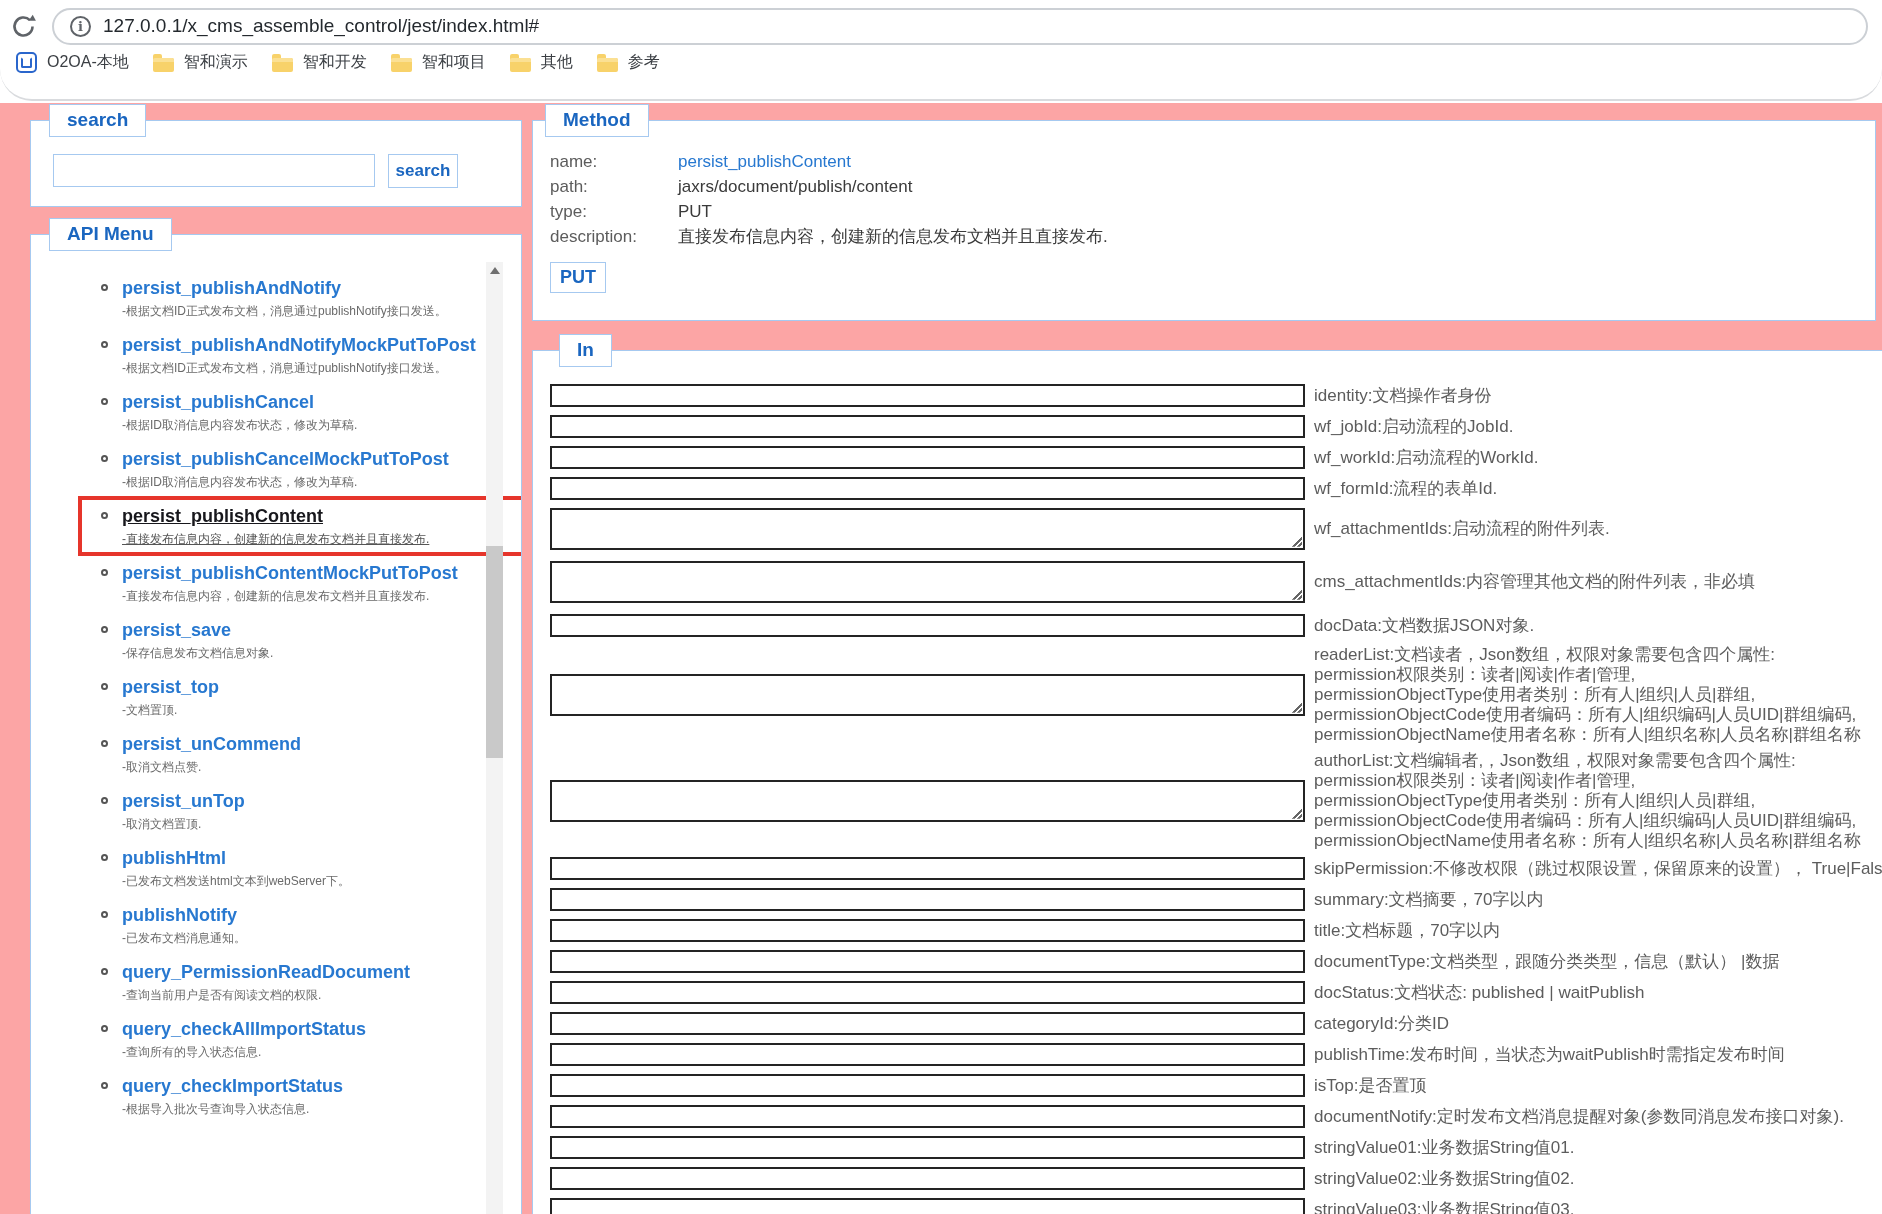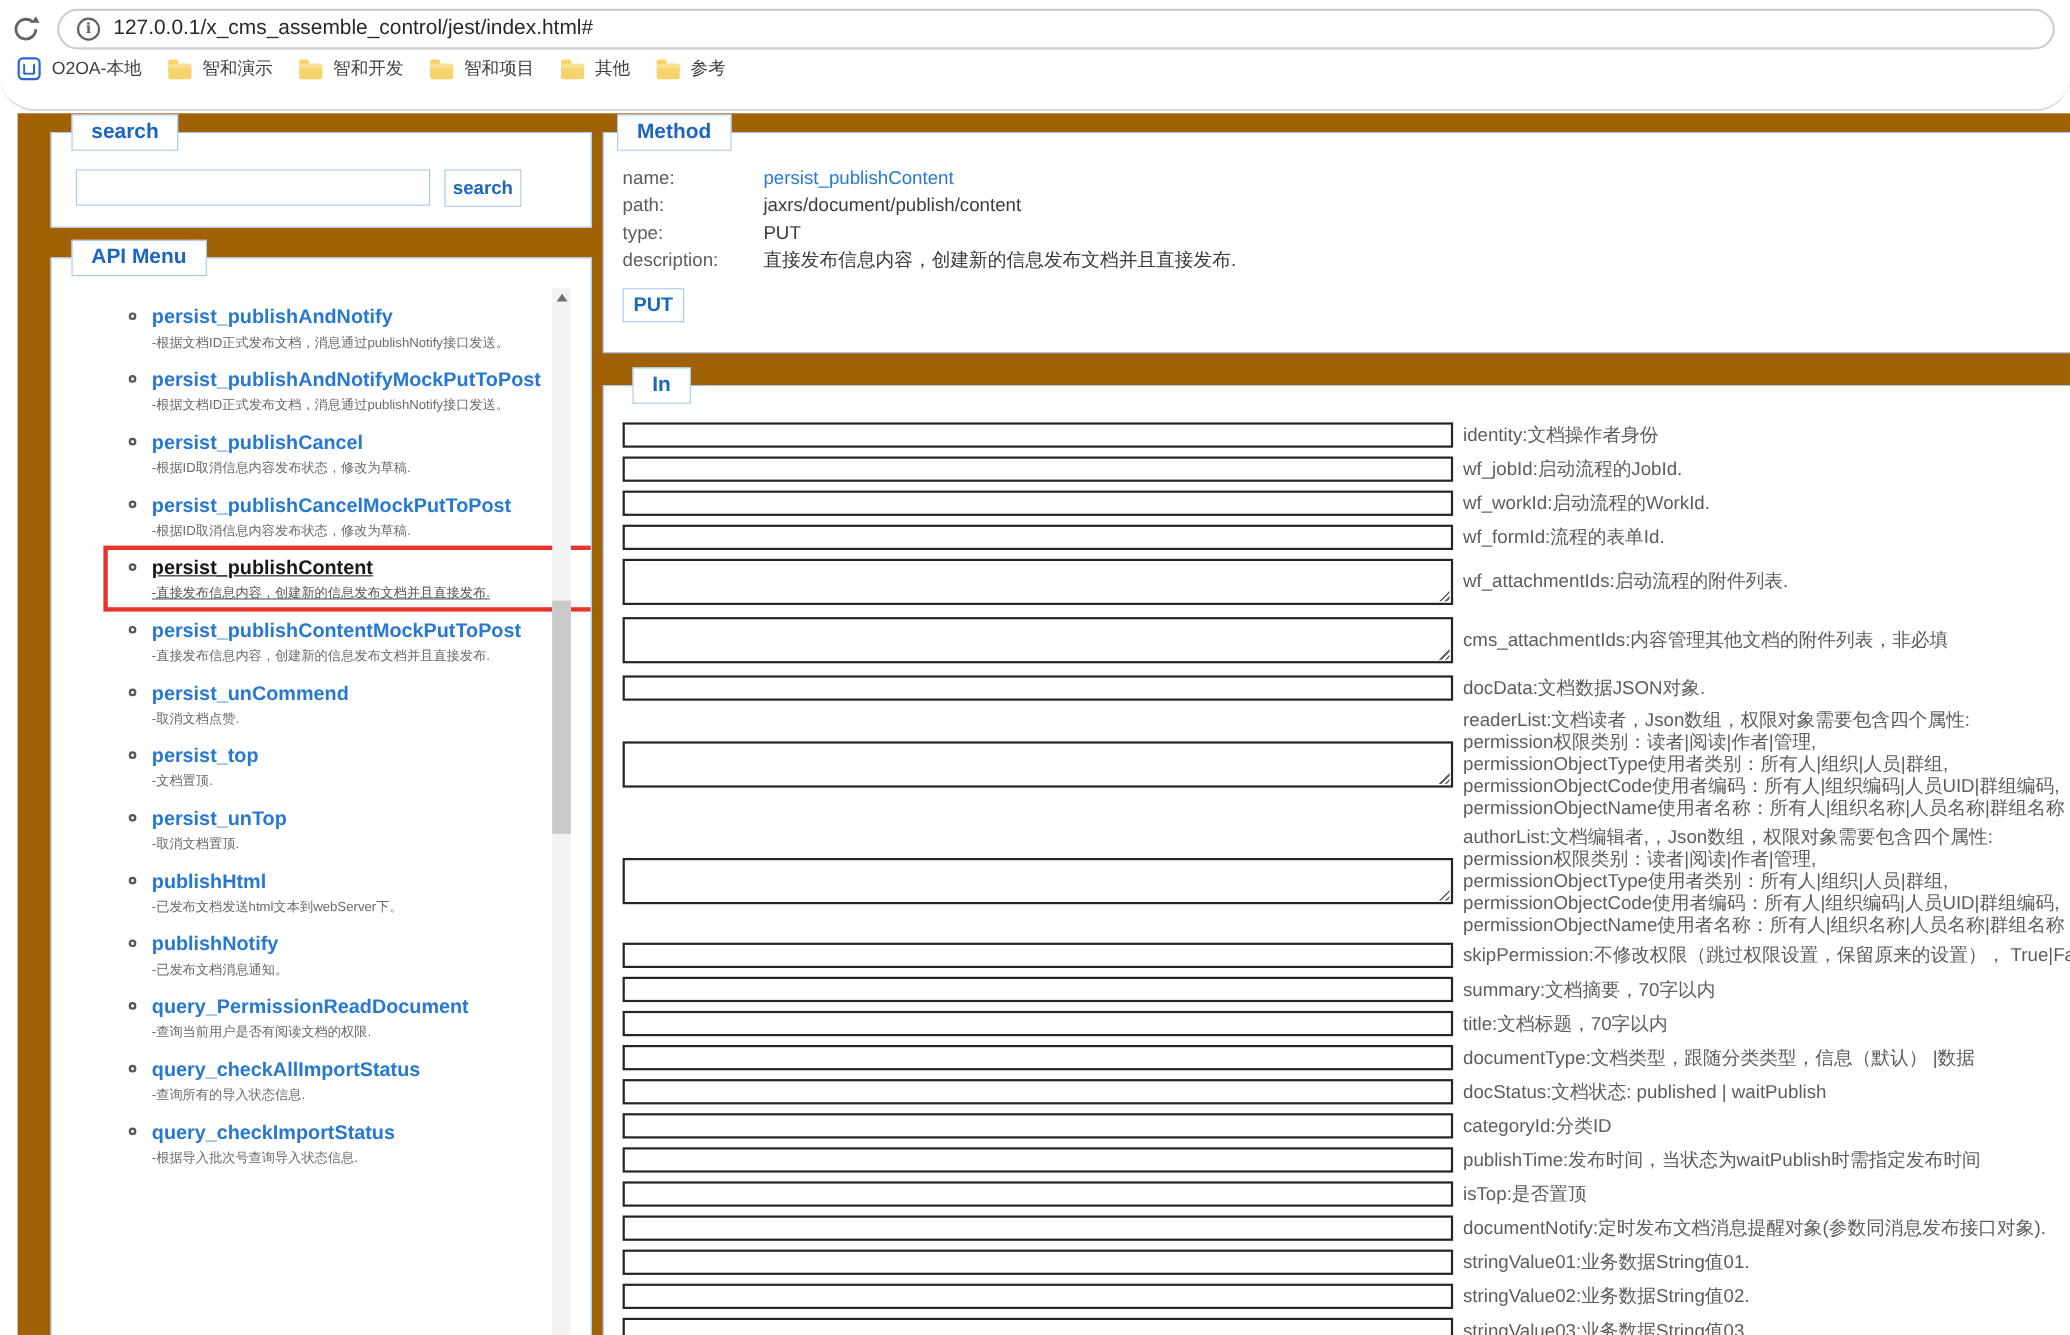--- a/index.html
+++ b/index.html
@@ -21,21 +21,21 @@
   .url { font-size:19px; color:#24292e; white-space:nowrap; overflow:hidden; }
   .bookmarks { height:47px; display:flex; align-items:flex-start; padding:0 16px; gap:24px; }
   .bm-item { display:flex; align-items:center; gap:10px; cursor:pointer; }
   .bm-label { font-size:16px; color:#3b3f44; white-space:nowrap; }
   .o2-logo { width:21px; height:21px; border:2.5px solid #2a66cc; border-radius:5px; position:relative; background:#fff; }
   .o2-logo::before { content:""; position:absolute; inset:3px; border:2.5px solid #2a66cc; border-radius:2px; border-top-color:transparent; }
   .folder-icon { position:relative; width:21px; height:14px; background:#f8d26a; border-radius:2px; margin-top:5px; }
   .folder-icon::before { content:""; position:absolute; top:-4px; left:0; width:9px; height:5px; background:#f8d26a; border-radius:2px 2px 0 0; }
   .folder-icon::after { content:""; position:absolute; left:0; top:0; width:100%; height:4px; background:#fbe093; border-radius:2px 2px 0 0; }
   
-  .page { position:absolute; top:103px; left:0; right:0; bottom:0; background:#a16207;margin-left:16px; }
+  .page { position:absolute; top:103px; left:0; right:0; bottom:0; background:#fca5a5; }
   fieldset { position:absolute; border:1.5px solid #a6c9f0; margin:0; padding:0; background:#fff; }
   legend { margin-left:18px; padding:4px 17px; border:1.5px solid #a6c9f0; background:#fff;
            color:#1a66c0; font-weight:bold; font-size:19px; line-height:1.2; }
   
   #fs-search { left:30px; top:1px; width:492px; height:103px; }
   .search-row { display:flex; gap:13px; margin:17px 0 0 22px; }
   .search-input { width:322px; height:33px; border:1.5px solid #a6c9f0; outline:none; font-size:17px; padding:0 8px; }
   .search-btn { width:70px; height:34px; background:#fff; border:1.5px solid #a6c9f0; color:#1a66c0;
                 font-weight:bold; font-size:17px; cursor:pointer; font-family:inherit; }
   
@@ -158,25 +158,29 @@
         <div class="menu-item selected">
           <span class="bullet"></span>
           <div class="menu-body"><a class="menu-link">persist_publishContent</a><div class="menu-desc">-直接发布信息内容，创建新的信息发布文档并且直接发布.</div></div>
         </div>
         <div class="menu-item">
           <span class="bullet"></span>
           <div class="menu-body"><a class="menu-link">persist_publishContentMockPutToPost</a><div class="menu-desc">-直接发布信息内容，创建新的信息发布文档并且直接发布.</div></div>
         </div>
         <div class="menu-item">
           <span class="bullet"></span>
+          <div class="menu-body"><a class="menu-link">persist_save</a><div class="menu-desc">-保存信息发布文档信息对象.</div></div>
+        </div>
+        <div class="menu-item">
+          <span class="bullet"></span>
+          <div class="menu-body"><a class="menu-link">persist_top</a><div class="menu-desc">-文档置顶.</div></div>
+        </div>
+        <div class="menu-item">
+          <span class="bullet"></span>
           <div class="menu-body"><a class="menu-link">persist_unCommend</a><div class="menu-desc">-取消文档点赞.</div></div>
-        </div>
-        <div class="menu-item">
-          <span class="bullet"></span>
-          <div class="menu-body"><a class="menu-link">persist_top</a><div class="menu-desc">-文档置顶.</div></div>
         </div>
         <div class="menu-item">
           <span class="bullet"></span>
           <div class="menu-body"><a class="menu-link">persist_unTop</a><div class="menu-desc">-取消文档置顶.</div></div>
         </div>
         <div class="menu-item">
           <span class="bullet"></span>
           <div class="menu-body"><a class="menu-link">publishHtml</a><div class="menu-desc">-已发布文档发送html文本到webServer下。</div></div>
         </div>
         <div class="menu-item">

